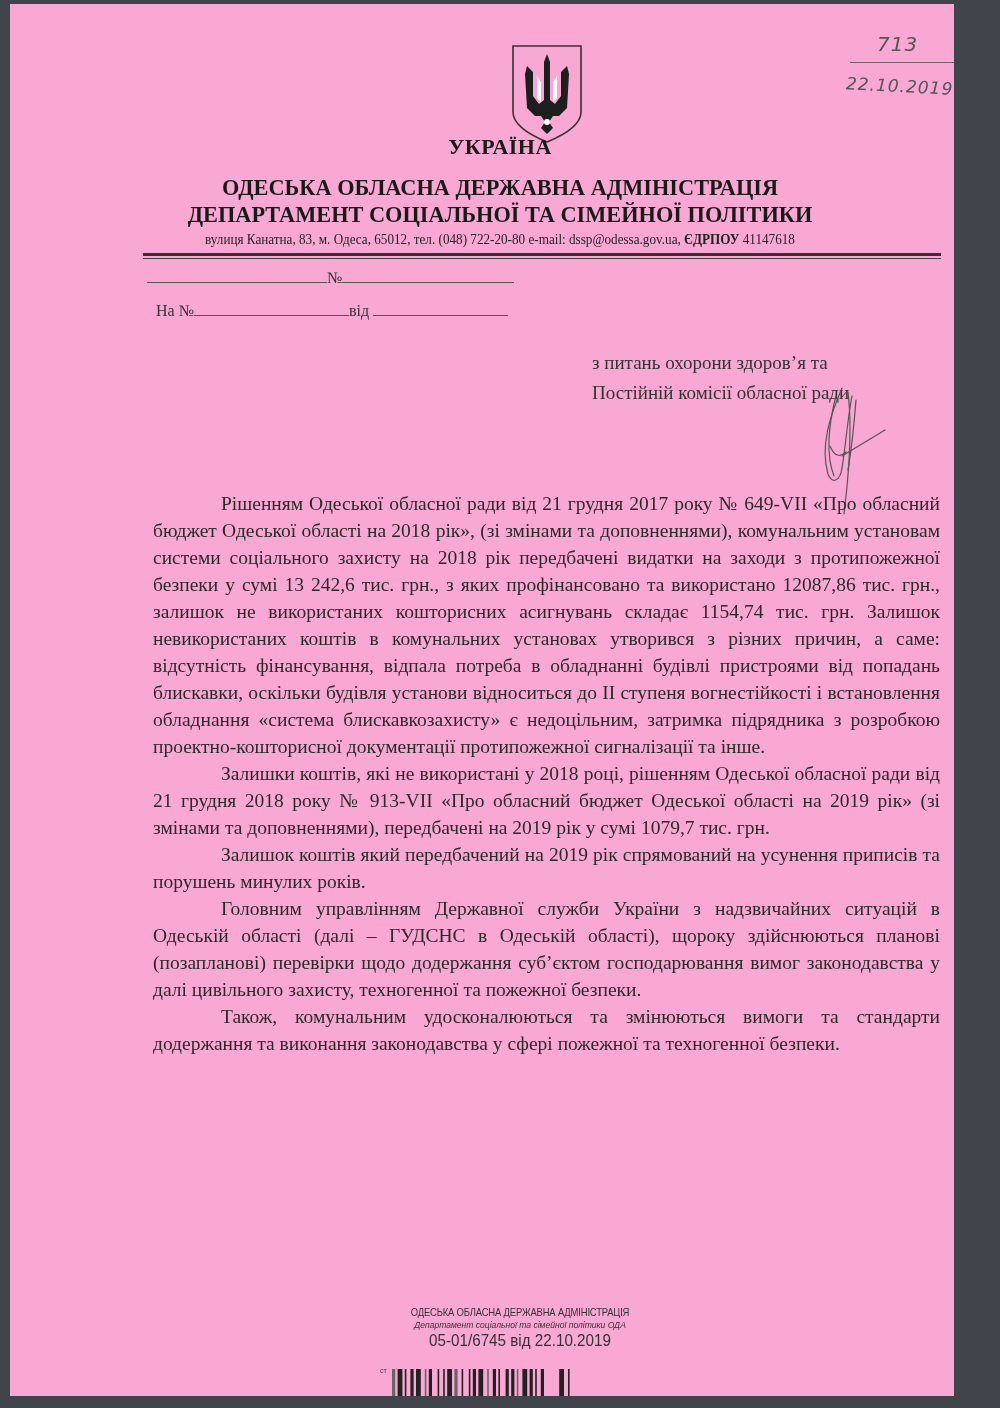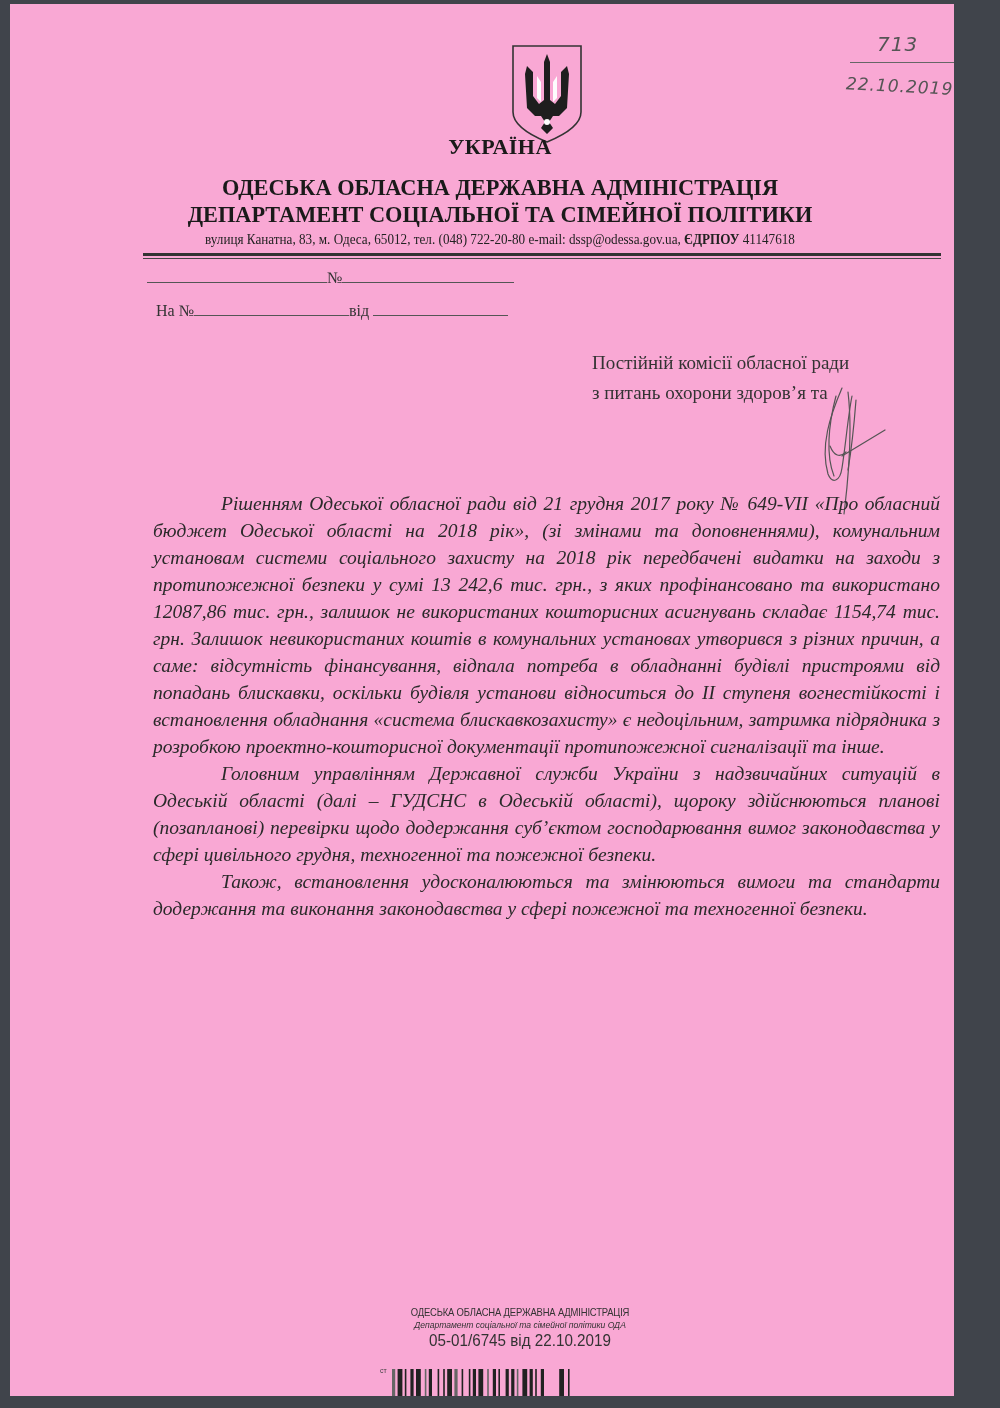--- a/index.html
+++ b/index.html
@@ -31,21 +31,20 @@
   .h-addr b { font-weight: bold; }
   .rule-thick { left: 133px; top: 249px; width: 798px; height: 3px; background: #333; }
   .rule-thin { left: 133px; top: 254px; width: 798px; height: 1px; background: #444; }
   .reg-row { font-size: 16px; color: #333; }
   .blank { display: inline-block; border-bottom: 1px solid #555; height: 14px; vertical-align: baseline; }
   .addressee { left: 582px; top: 344px; font-size: 19px; line-height: 30px; color: #333; }
   .body-text {
     left: 143px; top: 486px; width: 787px;
     font-size: 19.5px; line-height: 27px; color: #2a2a2a;
     text-align: justify;
-    font-style: italic;
   }
   .body-text p { margin: 0; text-indent: 68px; }
   .signature { left: 780px; top: 382px; width: 100px; height: 130px; }
   .stamp { left: 360px; top: 1302px; width: 300px; text-align: center; color: #333; font-family: "Liberation Sans", "DejaVu Sans", sans-serif; }
   .stamp-l1 { font-size: 10.5px; letter-spacing: -0.2px; transform: scaleX(0.9); }
   .stamp-l2 { font-size: 9.5px; font-style: italic; transform: scaleX(0.9); margin-top: 1px; }
   .stamp-l3 { font-size: 16px; margin-top: 2px; transform: scaleX(0.95); }
   .barcode { left: 382px; top: 1365px; width: 250px; height: 30px; }
   .bc-prefix { left: 370px; top: 1363px; font-size: 7px; color: #444; font-family: "Liberation Sans", sans-serif; }
 </style>
@@ -77,39 +76,41 @@
   <div class="abs rule-thin"></div>
 
   <div class="abs reg-row" style="left:137px; top:264px;">
     <span class="blank" style="width:180px;"></span><span>№</span><span class="blank" style="width:172px;"></span>
   </div>
   <div class="abs reg-row" style="left:146px; top:297px;">
     <span>На №</span><span class="blank" style="width:155px;"></span><span>від</span>&nbsp;<span class="blank" style="width:135px;"></span>
   </div>
 
   <div class="abs addressee">
+    <div>з питань охорони здоров’я та</div>
     <div>Постійній комісії обласної ради</div>
-    <div>з питань охорони здоров’я та</div>
   </div>
 
   <svg class="abs signature" viewBox="0 0 100 130">
     <g fill="none" stroke="#555" stroke-width="1.2" stroke-linecap="round">
       <path d="M52 2 C40 30 30 60 38 88 C42 98 50 96 52 82 C56 56 58 30 62 10"></path>
       <path d="M46 10 C38 40 36 70 44 90"></path>
       <path d="M58 6 C62 40 60 80 54 128"></path>
       <path d="M52 70 L95 44"></path>
       <path d="M40 60 C44 70 50 72 56 66"></path>
       <path d="M66 14 C64 40 62 60 58 84"></path>
     </g>
   </svg>
 
   <div class="abs body-text">
     <p>Рішенням Одеської обласної ради від 21 грудня 2017 року № 649-VII «Про обласний бюджет Одеської області на 2018 рік», (зі змінами та доповненнями), комунальним установам системи соціального захисту на 2018 рік передбачені видатки на заходи з протипожежної безпеки  у сумі 13 242,6 тис. грн., з яких профінансовано та використано 12087,86 тис. грн., залишок не використаних кошторисних асигнувань складає 1154,74 тис. грн. Залишок невикористаних коштів в комунальних установах утворився з різних причин, а саме: відсутність фінансування, відпала потреба в обладнанні будівлі пристроями від попадань блискавки, оскільки будівля установи відноситься до ІІ ступеня вогнестійкості і встановлення обладнання «система блискавкозахисту» є недоцільним, затримка підрядника з розробкою проектно-кошторисної документації протипожежної сигналізації та інше.</p>
-    <p>Головним управлінням Державної служби України з надзвичайних ситуацій в Одеській області (далі – ГУДСНС в Одеській області), щороку здійснюються планові (позапланові) перевірки щодо додержання суб’єктом господарювання вимог законодавства у сфері цивільного грудня, техногенної та пожежної безпеки.</p>
-    <p>Також, встановлення удосконалюються та змінюються вимоги та стандарти додержання та виконання законодавства у сфері пожежної та техногенної безпеки.</p>
+    <p>Залишки коштів, які не використані у 2018 році, рішенням Одеської обласної ради від 21 грудня 2018 року № 913-VII «Про обласний бюджет Одеської області на 2019 рік» (зі змінами та доповненнями), передбачені на 2019 рік у сумі 1079,7 тис. грн.</p>
+    <p>Залишок коштів який передбачений на 2019 рік спрямований на усунення приписів та порушень минулих років.</p>
+    <p>Головним управлінням Державної служби України з надзвичайних ситуацій в Одеській області (далі – ГУДСНС в Одеській області), щороку здійснюються планові (позапланові) перевірки щодо додержання суб’єктом господарювання вимог законодавства у далі цивільного захисту, техногенної та пожежної безпеки.</p>
+    <p>Також, комунальним удосконалюються та змінюються вимоги та стандарти додержання та виконання законодавства у сфері пожежної та техногенної безпеки.</p>
   </div>
 
   <div class="abs stamp">
     <div class="stamp-l1">ОДЕСЬКА ОБЛАСНА ДЕРЖАВНА АДМІНІСТРАЦІЯ</div>
     <div class="stamp-l2">Департамент соціальної та сімейної політики ОДА</div>
     <div class="stamp-l3">05-01/6745 від 22.10.2019</div>
   </div>
   <div class="abs bc-prefix">ст</div>
   <svg class="abs barcode" id="barcode" viewBox="0 0 250 30" preserveAspectRatio="none">
       <rect x="0" y="0" width="3.2" height="30" fill="#666"></rect>

